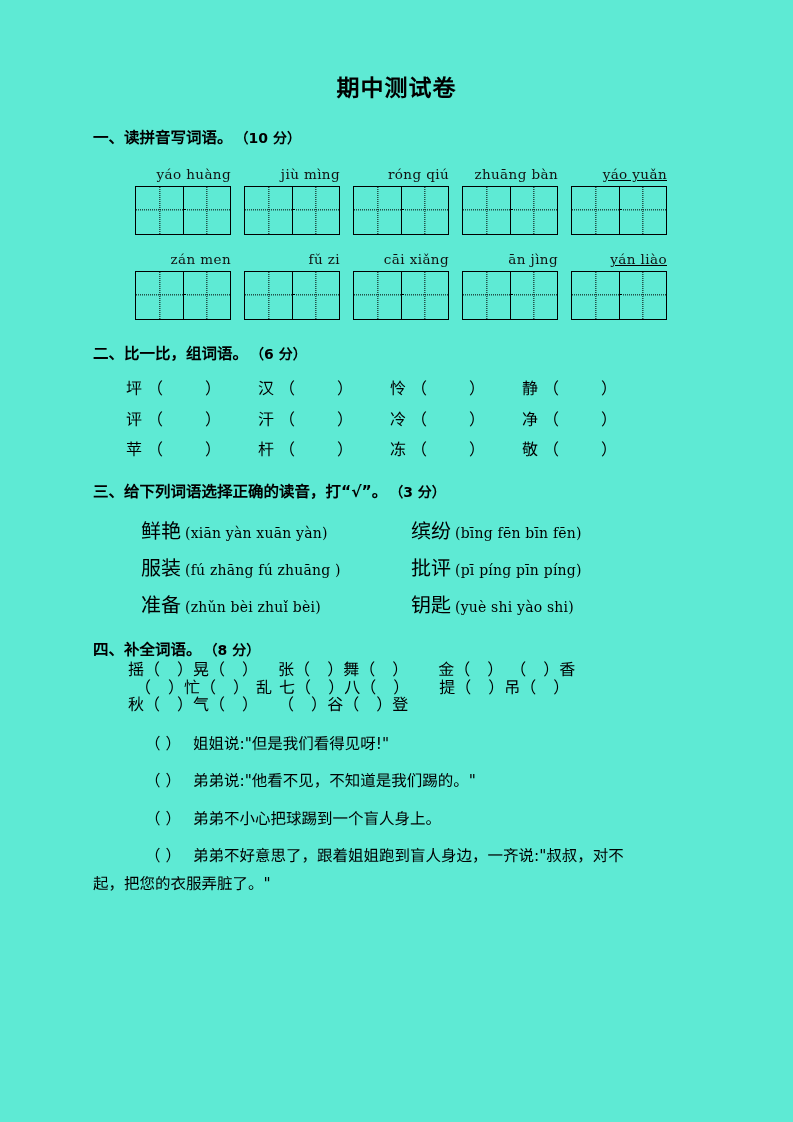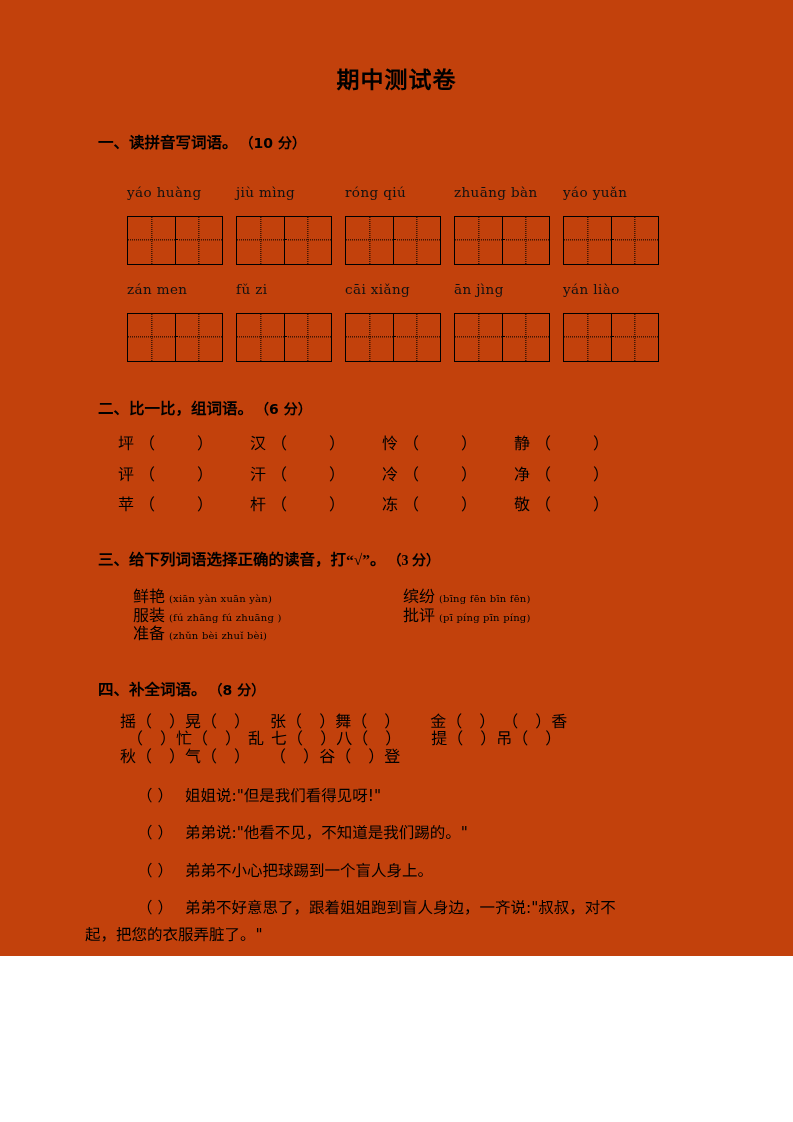--- a/index.html
+++ b/index.html
@@ -12,43 +12,43 @@
     width: 793px;
     height: 1122px;
     position: relative;
     font-family: "DejaVu Sans", sans-serif;
     color: #000000;
     overflow: hidden;
   }
   .page {
     position: relative;
     width: 793px;
-    height: 956px;
-    background: #c2410c;
+    height: 1122px;
+    background: #5eead4;
     box-sizing: border-box;
-    padding: 0;
+    padding: 8px;
   }
 
   
   .paper-title {
     text-align: center;
     font-size: 23px;
     font-weight: bold;
     letter-spacing: 1px;
     margin: 0;
     padding-top: 68px;
     line-height: 1.1;
     font-family: "DejaVu Sans", sans-serif;
   }
 
   
   .section-heading {
     font-size: 15.5px;
     font-weight: bold;
-    margin: 13px;
+    margin: 0;
     padding-left: 85px;
     line-height: 1.2;
     white-space: nowrap;
   }
   .section-heading .sec-score {
     font-weight: bold;
     font-size: 14px;
     padding-left: 9px;
   }
 
@@ -60,24 +60,23 @@
     padding-left: 127px;
     margin-top: 0;
   }
   #grid-row-1 { padding-top: 19px; }
   #grid-row-2 { padding-top: 17px; }
 
   .grid-group {
     margin-right: 13px;
     display: flex;
     flex-direction: column;
-    align-items: flex-start;
-    gap: 12px;
-  }
-  .grid-group:last-child { margin-right: 0; }
+    align-items: flex-end;
+  }
+  .grid-group:last-child { margin-right: 0; text-decoration: underline; }
 
   .pinyin-label {
     font-family: "DejaVu Serif", serif;
     font-size: 13.5px;
     line-height: 1.1;
     white-space: nowrap;
     margin-bottom: 4px;
     letter-spacing: 0.4px;
     color: #111;
   }
@@ -137,38 +136,39 @@
   .cmp-paren {
     font-size: 16px;
     font-family: "DejaVu Sans", sans-serif;
   }
   .cmp-gap {
     display: inline-block;
     width: 42px;
   }
 
   
-  #sec3-heading { padding-top: 24px; font-family: Liberation Serif, serif; }
+  #sec3-heading { padding-top: 24px; }
 
   .pron-row {
     display: flex;
     padding-left: 133px;
+    margin-top: 14px;
     line-height: 1.15;
     white-space: nowrap;
   }
   #pron-row-1 { margin-top: 18px; }
   .pron-item {
     width: 270px;
     white-space: nowrap;
     font-size: 15.5px;
   }
-  .pron-word { font-size: 16px; text-align: right; }
+  .pron-word { font-size: 20px; text-align: right; }
   .pron-opts {
     font-family: "DejaVu Serif", serif;
-    font-size: 10px;
+    font-size: 14px;
     padding-left: 4px;
     letter-spacing: 0.2px;
   }
 
   
   #sec4-heading { padding-top: 24px; }
 
   .fill-row {
     padding-left: 120px;
     font-size: 16px;
@@ -329,20 +329,21 @@
       <div class="pron-row" id="pron-row-1">
         <div class="pron-item"><span class="pron-word">鲜艳</span><span class="pron-opts">(xiān yàn   xuān yàn)</span></div>
         <div class="pron-item"><span class="pron-word">缤纷</span><span class="pron-opts">(bīng fēn   bīn fēn)</span></div>
       </div>
       <div class="pron-row">
         <div class="pron-item"><span class="pron-word">服装</span><span class="pron-opts">(fú zhāng   fú zhuāng )</span></div>
         <div class="pron-item"><span class="pron-word">批评</span><span class="pron-opts">(pī píng   pīn píng)</span></div>
       </div>
       <div class="pron-row">
         <div class="pron-item"><span class="pron-word">准备</span><span class="pron-opts">(zhǔn bèi   zhuǐ bèi)</span></div>
+        <div class="pron-item"><span class="pron-word">钥匙</span><span class="pron-opts">(yuè shi   yào shi)</span></div>
       </div>
     </div>
 
   <div class="section-heading" id="sec4-heading">
     <span>四、</span><span>补全词语。</span><span class="sec-score">（8 分）</span>
   </div>
   <div id="fill-rows">
       <div class="fill-row" id="fill-row-1"><span class="fill-tok">摇</span><span class="fill-blank">（<span class="bgap"></span>）</span><span class="fill-tok">晃</span><span class="fill-blank">（<span class="bgap"></span>）</span><span class="sp-md"></span><span class="fill-tok">张</span><span class="fill-blank">（<span class="bgap"></span>）</span><span class="fill-tok">舞</span><span class="fill-blank">（<span class="bgap"></span>）</span><span class="sp-lg"></span><span class="fill-tok">金</span><span class="fill-blank">（<span class="bgap"></span>）</span><span class="sp-sm"></span><span class="fill-blank">（<span class="bgap"></span>）</span><span class="fill-tok">香</span></div>
       <div class="fill-row"><span class="sp-sm"></span><span class="fill-blank">（<span class="bgap"></span>）</span><span class="fill-tok">忙</span><span class="fill-blank">（<span class="bgap"></span>）</span><span class="sp-sm"></span><span class="fill-tok">乱</span><span class="sp-sm"></span><span class="fill-tok">七</span><span class="fill-blank">（<span class="bgap"></span>）</span><span class="fill-tok">八</span><span class="fill-blank">（<span class="bgap"></span>）</span><span class="sp-lg"></span><span class="fill-tok">提</span><span class="fill-blank">（<span class="bgap"></span>）</span><span class="fill-tok">吊</span><span class="fill-blank">（<span class="bgap"></span>）</span></div>
       <div class="fill-row"><span class="fill-tok">秋</span><span class="fill-blank">（<span class="bgap"></span>）</span><span class="fill-tok">气</span><span class="fill-blank">（<span class="bgap"></span>）</span><span class="sp-md"></span><span class="fill-blank">（<span class="bgap"></span>）</span><span class="fill-tok">谷</span><span class="fill-blank">（<span class="bgap"></span>）</span><span class="fill-tok">登</span></div>

